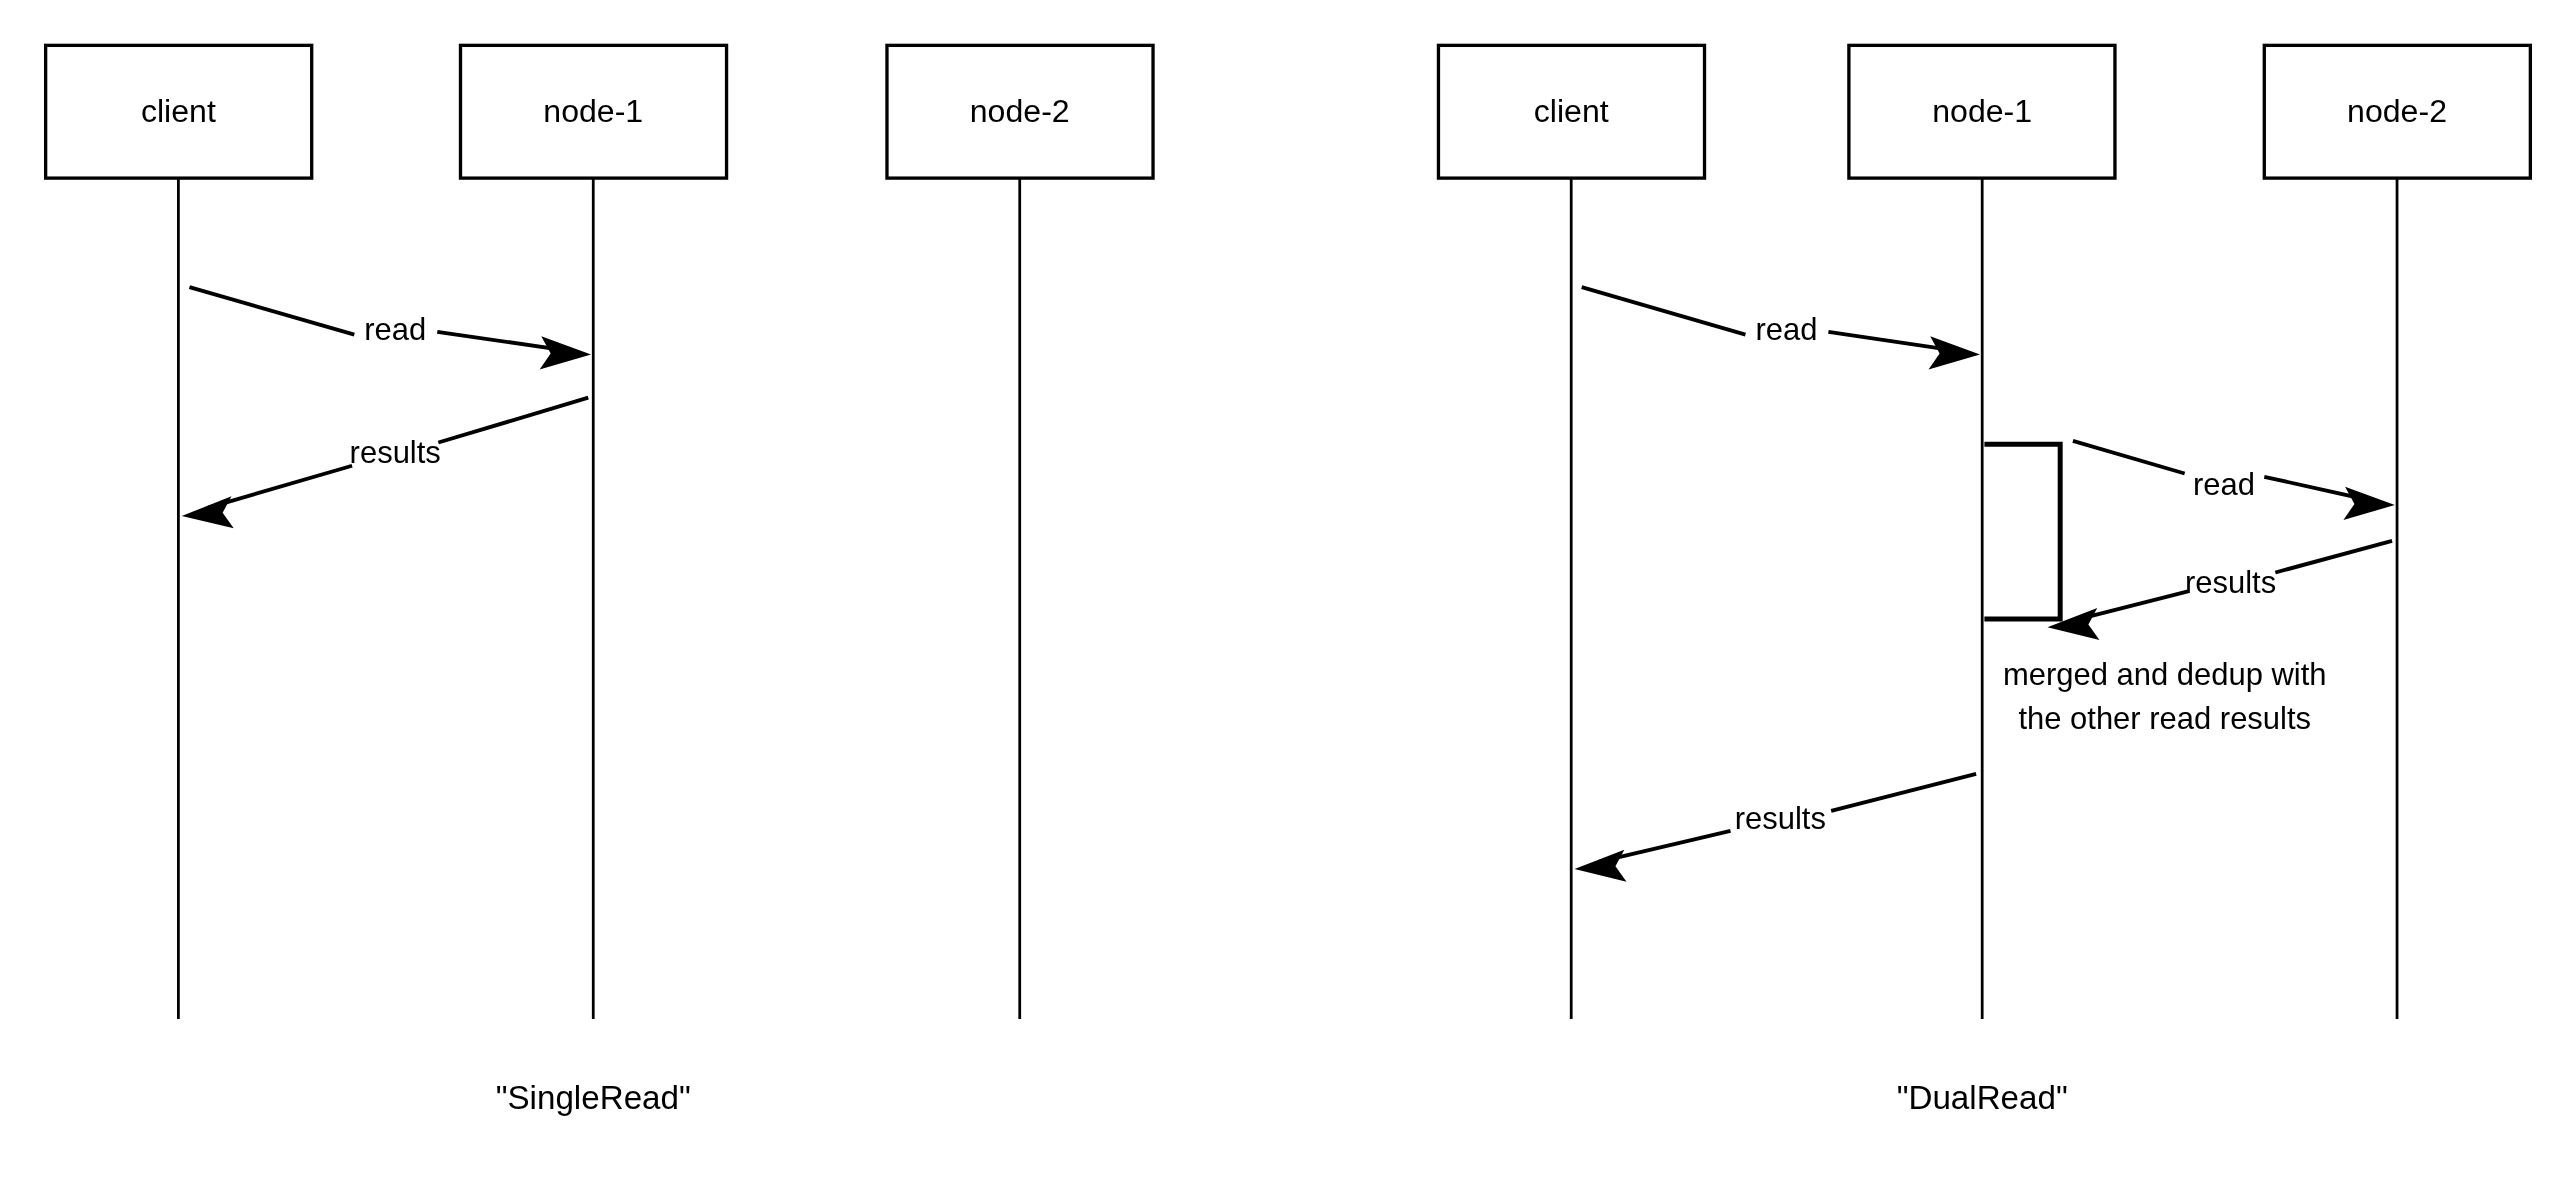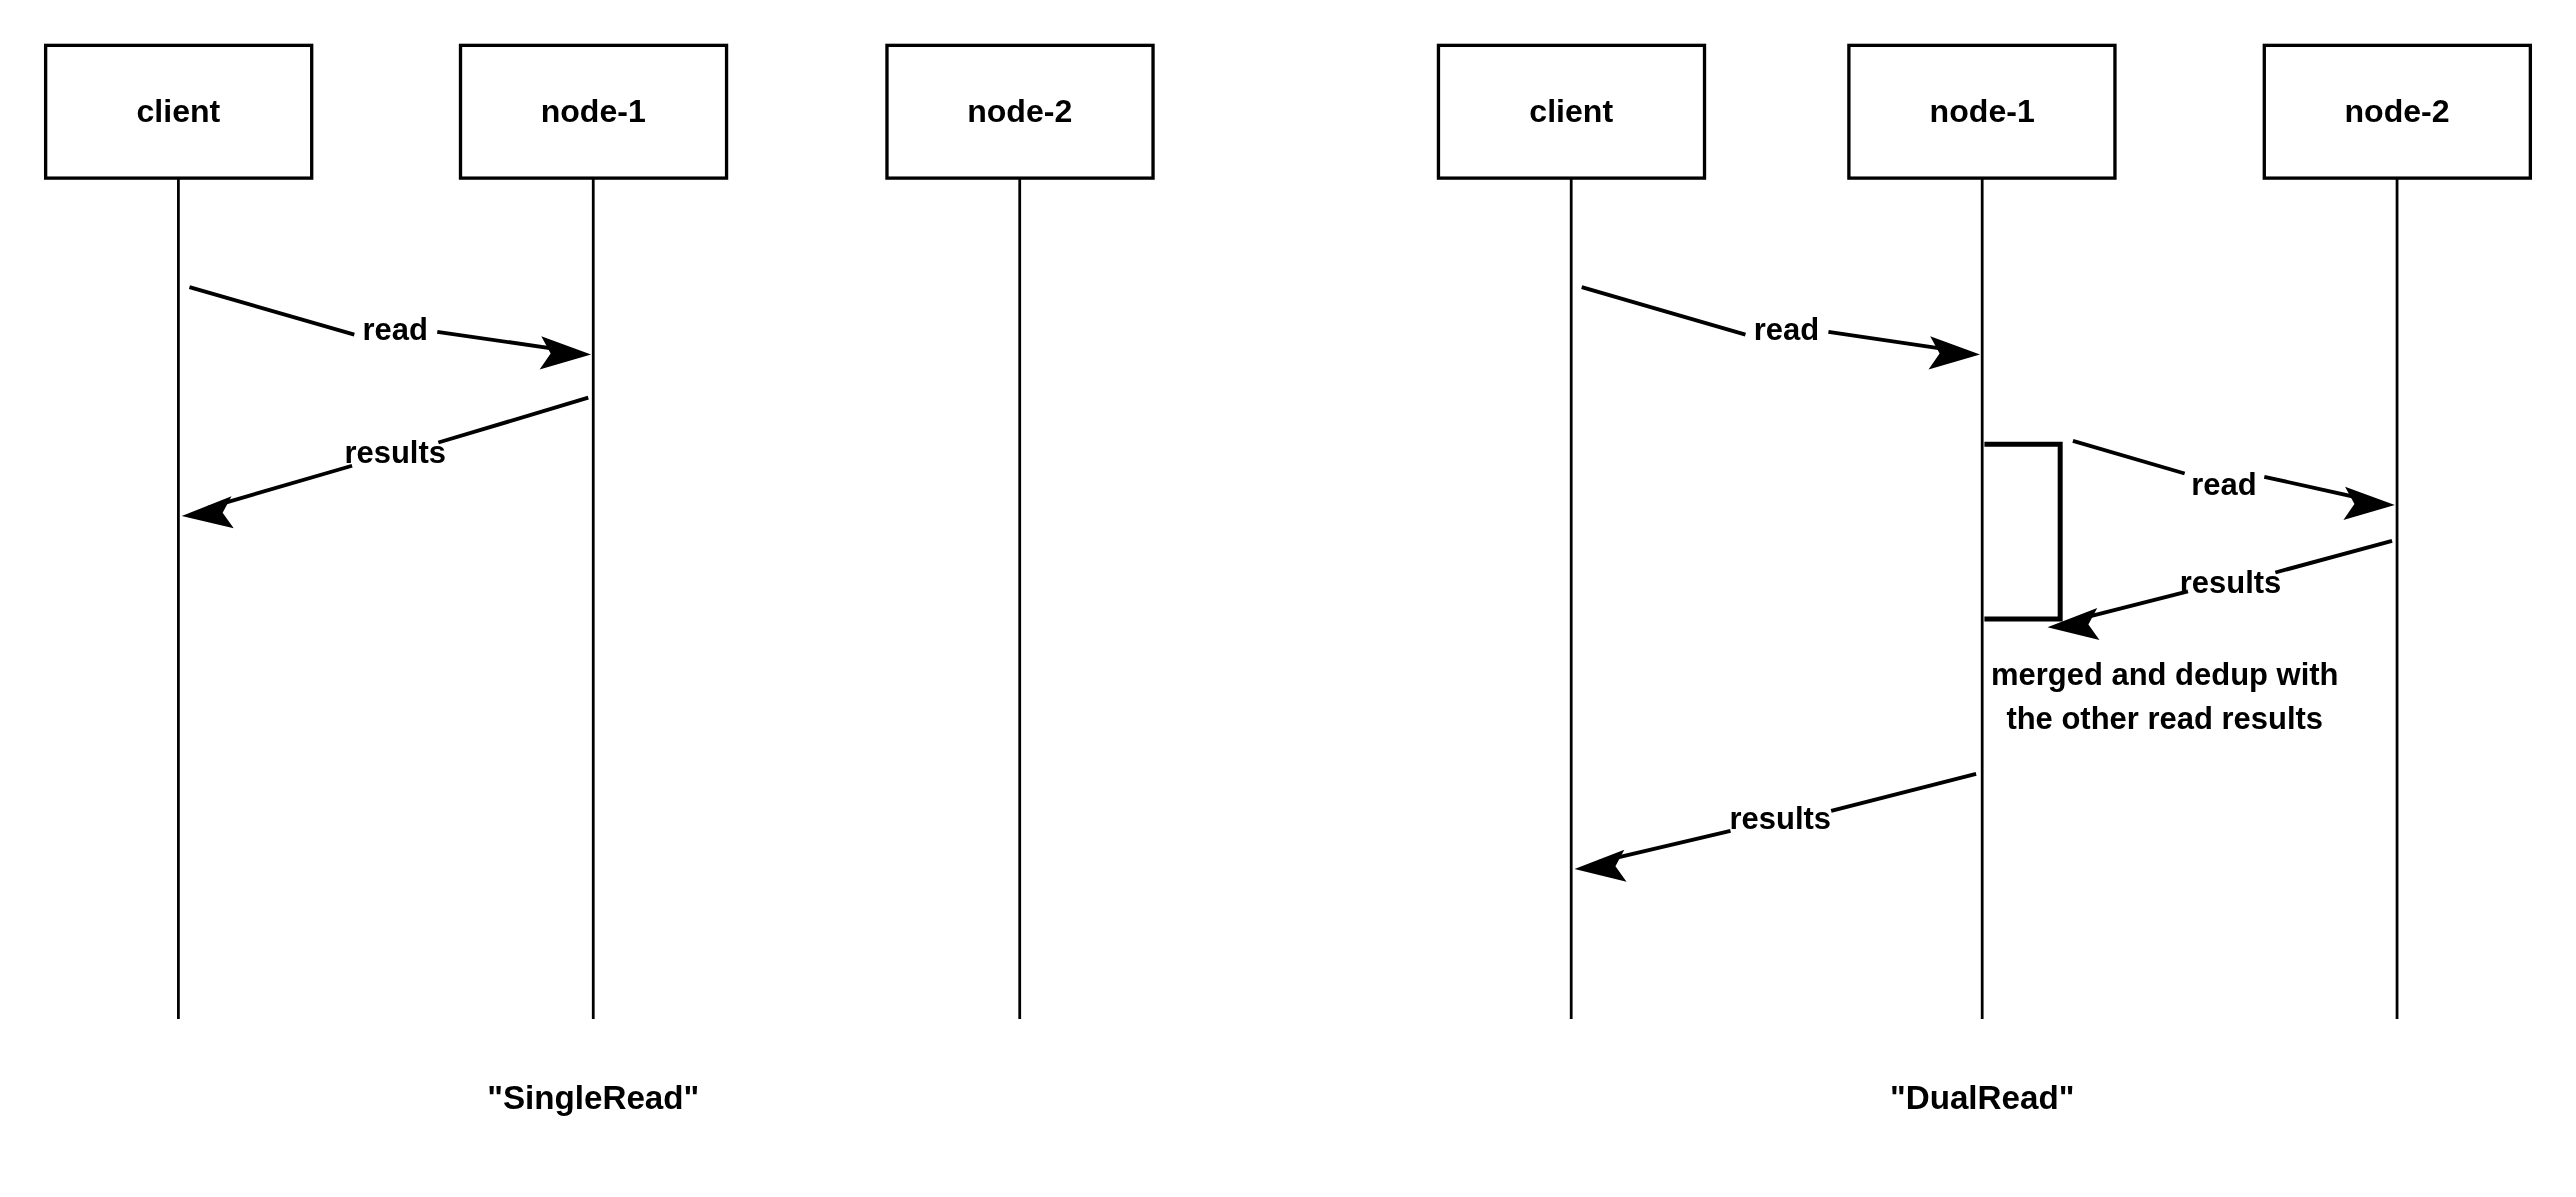--- a/index.html
+++ b/index.html
@@ -9,21 +9,20 @@
   }
   body {
     font-family: "Liberation Sans", sans-serif;
   }
   #canvas {
     position: relative;
     width: 2576px;
     height: 1197px;
     background: #ffffff;
     overflow: hidden;
-    font-weight: bold;
   }
   svg.diagram-layer {
     position: absolute;
     top: 0;
     left: 0;
     width: 2576px;
     height: 1197px;
     display: block;
   }
   .participant-box {

